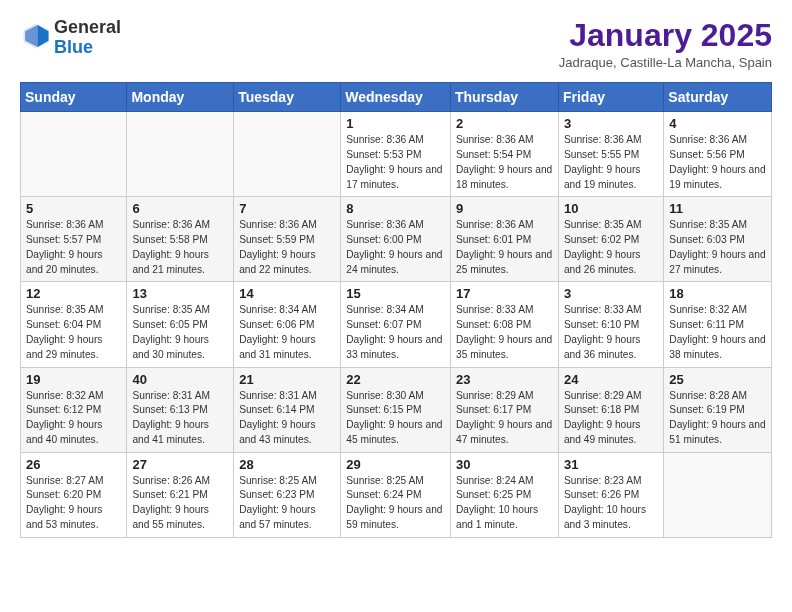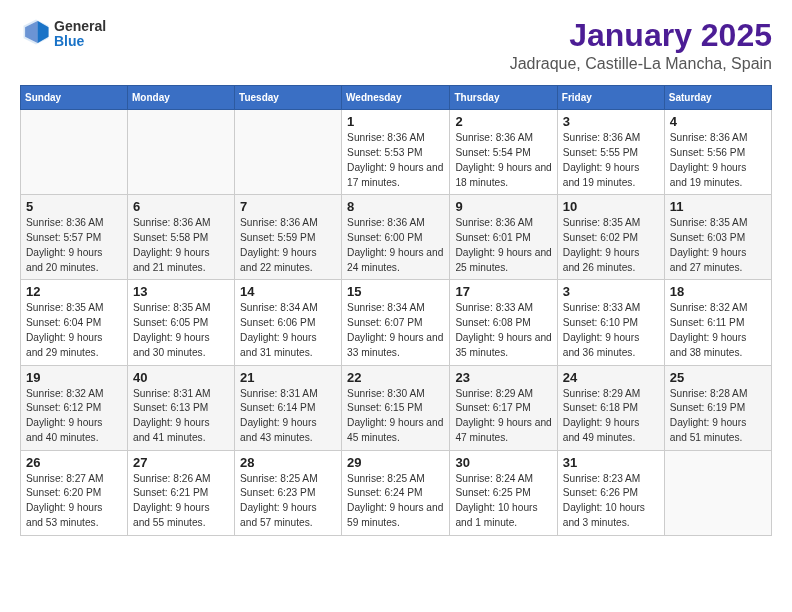--- a/index.html
+++ b/index.html
@@ -19,54 +19,54 @@
       justify-content: space-between;
       align-items: flex-start;
       margin-bottom: 12px;
     }
     .logo {
       display: flex;
       align-items: center;
       gap: 0px;
     }
     .logo-text {
-      font-size: 14px;
+      font-size: 18px;
       font-weight: bold;
       line-height: 1.1;
     }
     .logo-general { color: #333; }
     .logo-blue { color: #1a73c7; }
     .logo-icon {
       width: 28px;
       height: 28px;
       margin-left: 2px;
     }
     .title-area {
       text-align: right;
     }
     .month-year {
       font-size: 32px;
       font-weight: bold;
       color: #4c1d95;
       line-height: 1.1;
     }
     .location {
-      font-size: 16px;
+      font-size: 13px;
       color: #555;
       margin-top: 2px;
     }
     .calendar {
       width: 100%;
       border-collapse: collapse;
       border: 1px solid #ccc;
     }
     .calendar th {
       background: #3a6fc4;
       color: #fff;
-      font-size: 10px;
+      font-size: 14px;
       font-weight: bold;
       padding: 6px 4px;
       text-align: left;
       border: 1px solid #2d5aa0;
     }
     .calendar td {
       vertical-align: top;
       border: 1px solid #ccc;
       padding: 4px 5px;
       width: 113px;

